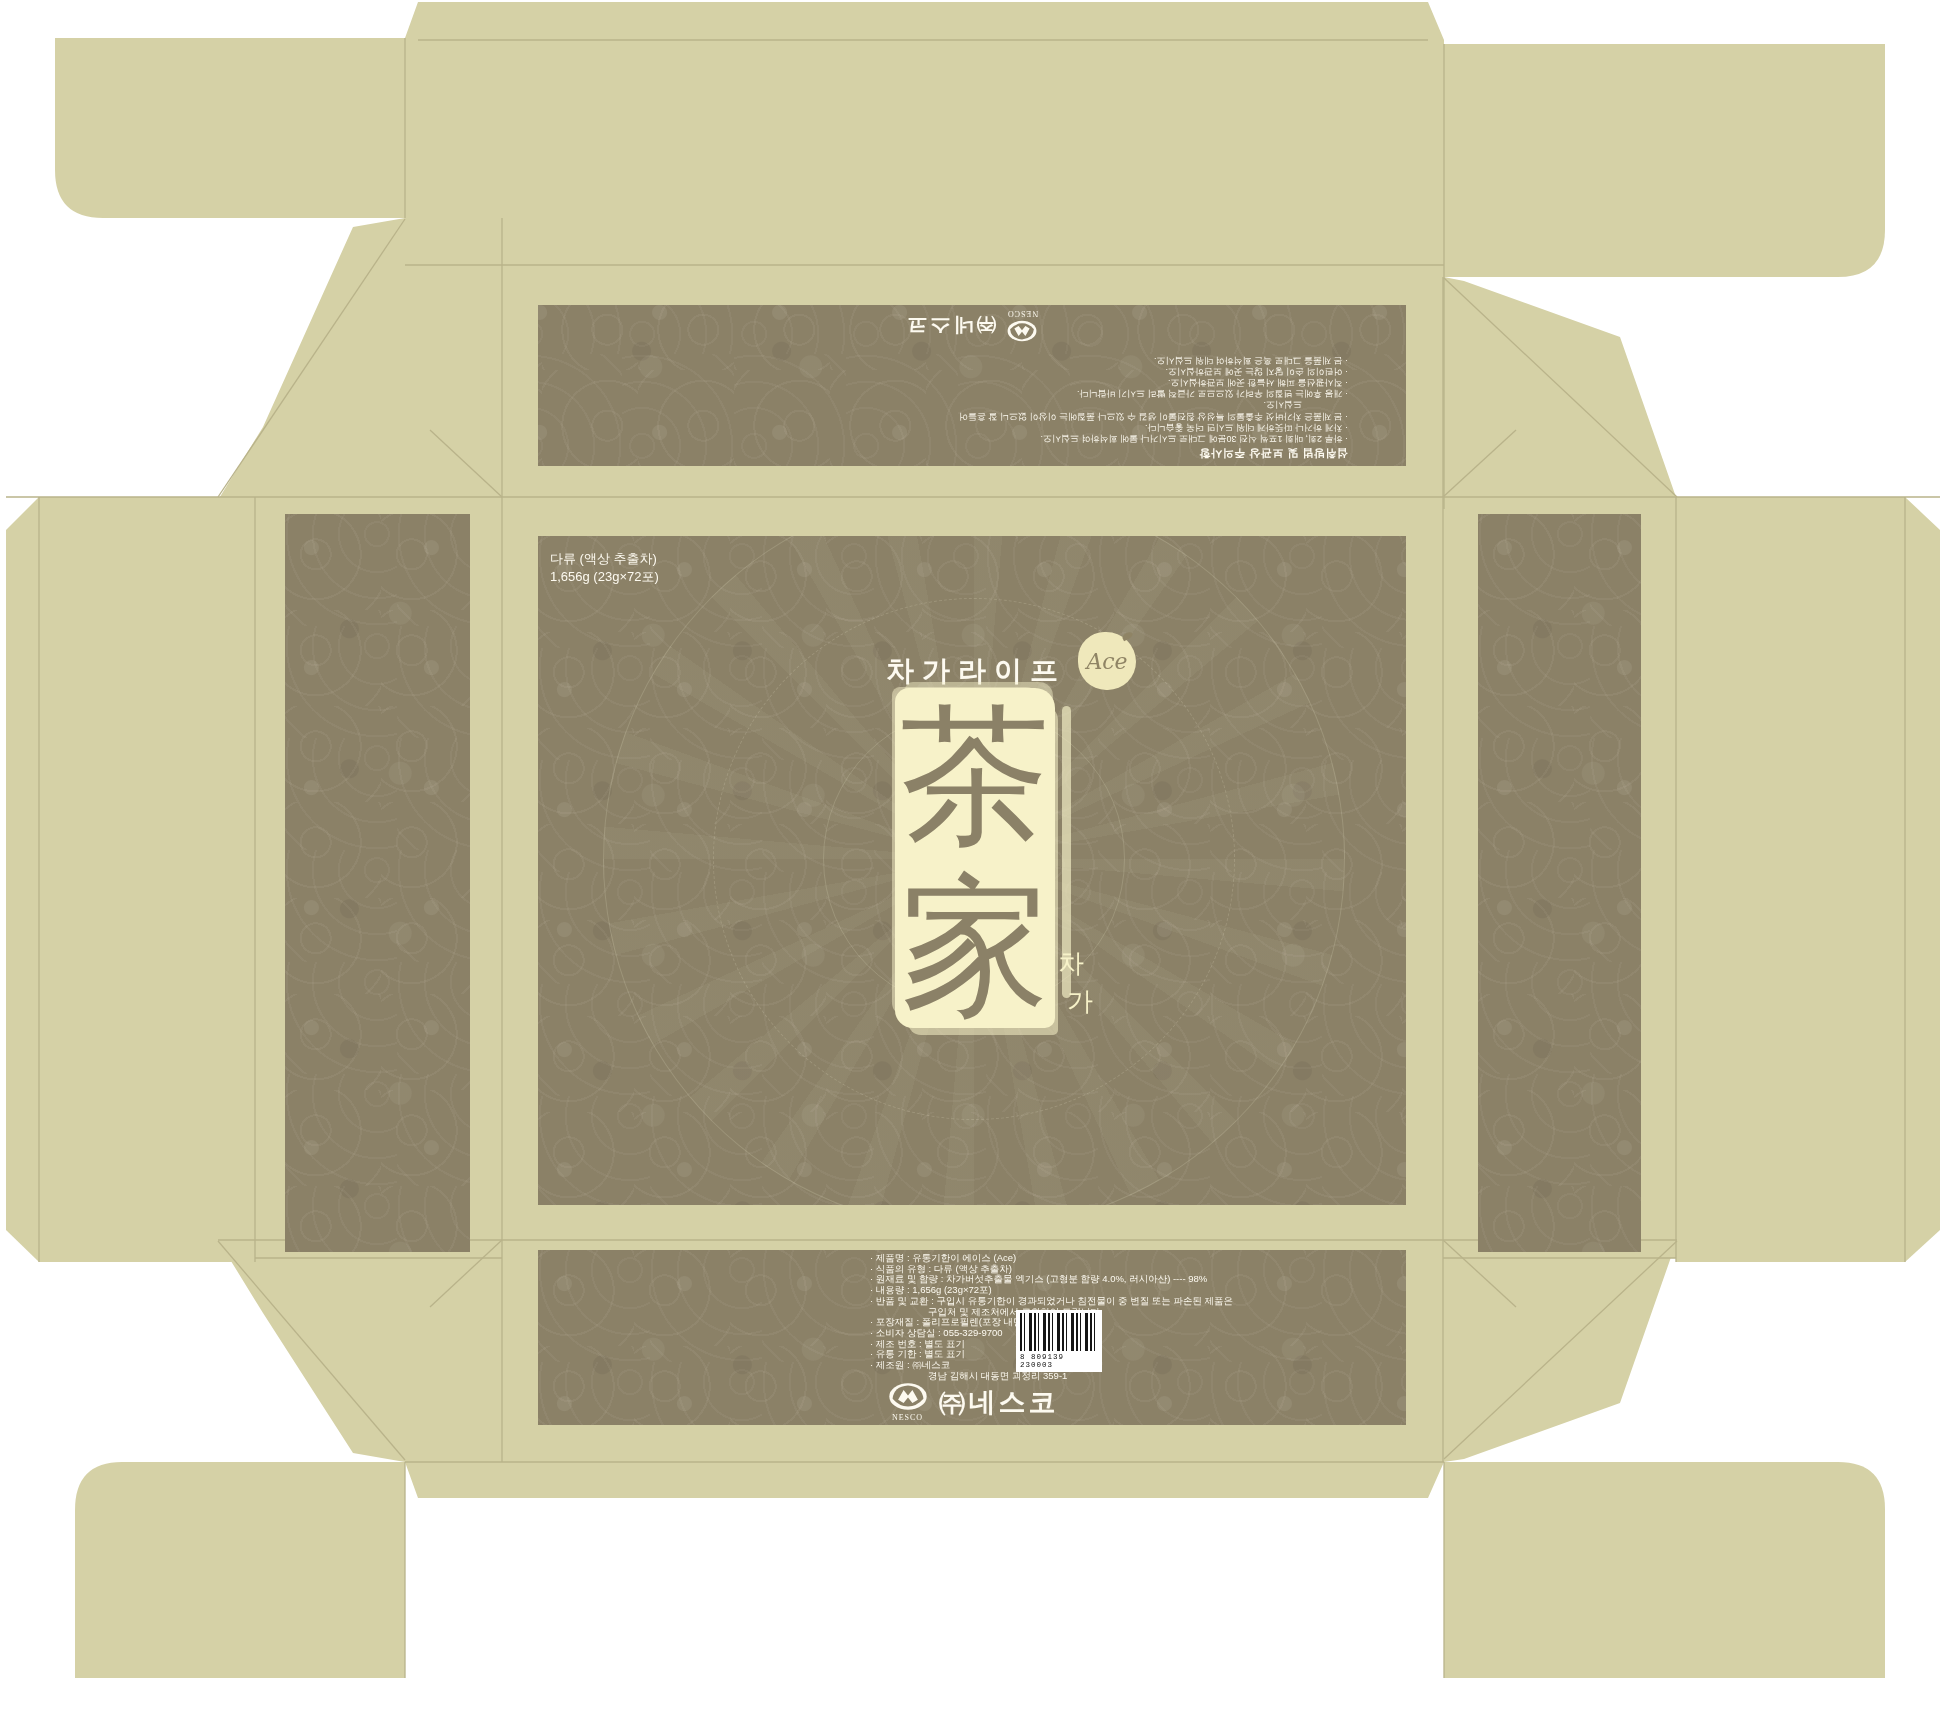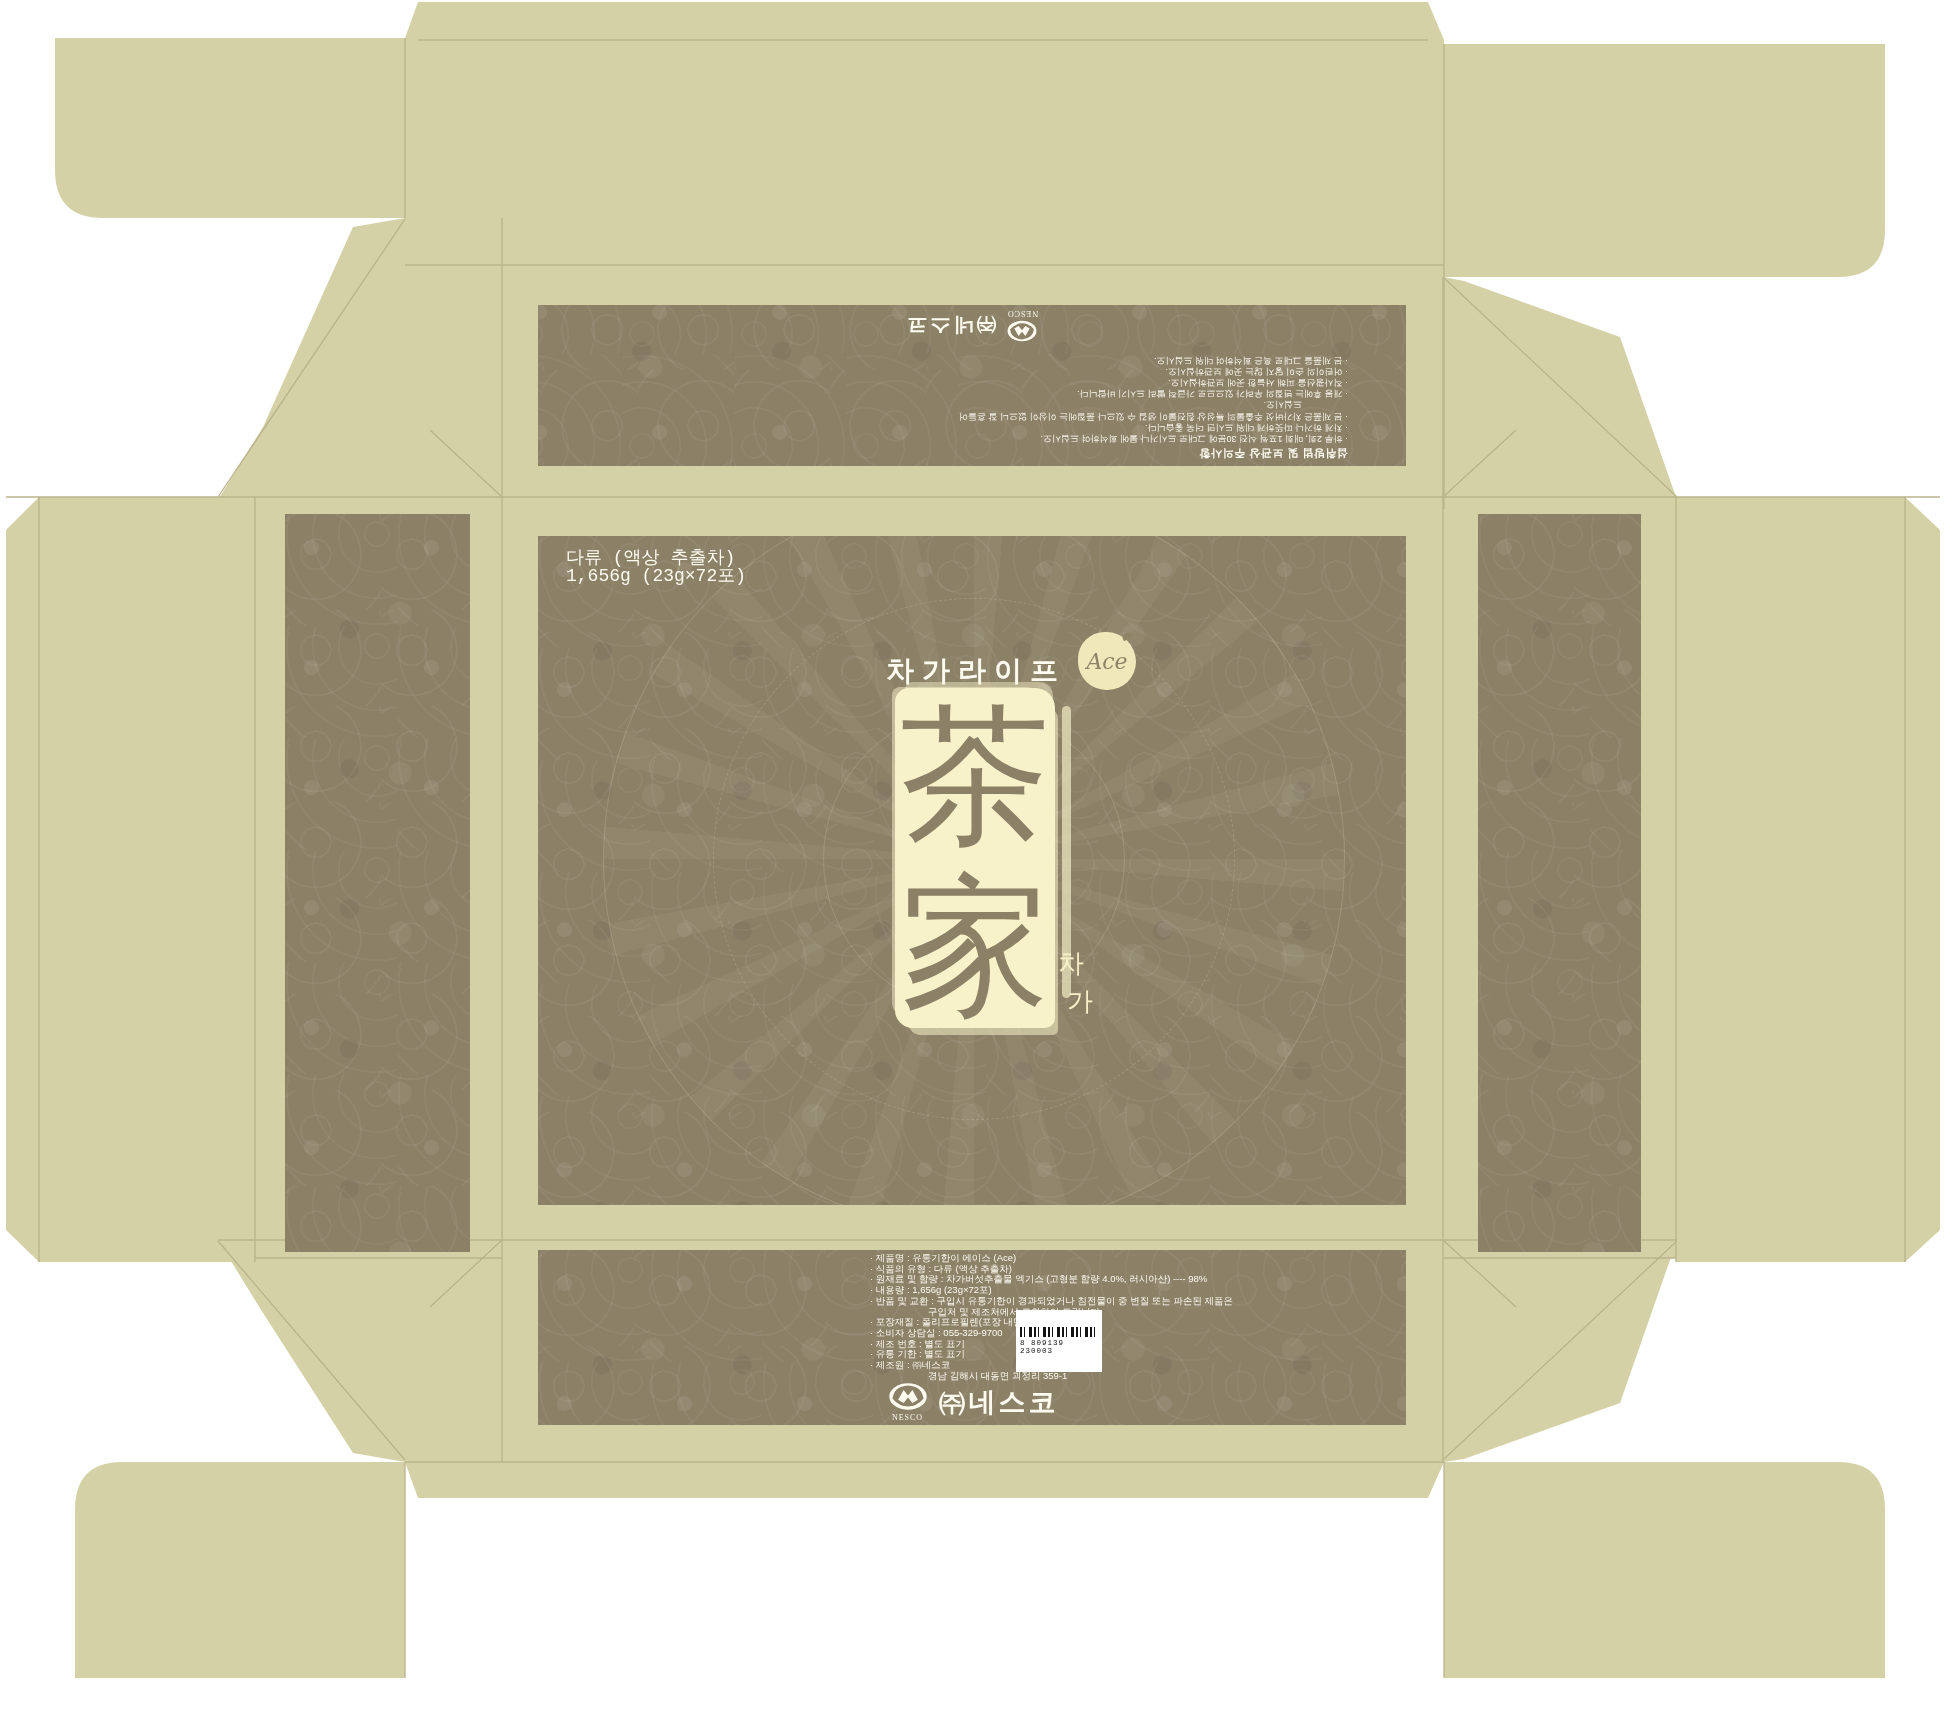--- a/index.html
+++ b/index.html
@@ -29,21 +29,21 @@
   .bp-line{font-size:9px;line-height:11.2px;white-space:nowrap;}
   .bp-line.indent{padding-left:46px;}
   .logo-row{position:absolute;left:0;bottom:4px;width:100%;display:flex;justify-content:center;align-items:center;gap:9px;}
   .logo-col{display:flex;flex-direction:column;align-items:center;}
   .nesco-cap{font-family:"Liberation Serif", serif;font-size:8px;letter-spacing:1px;margin-top:1px;}
   .company{font-weight:bold;letter-spacing:3px;}
   .backstrip .company{font-size:20px;}
 
   
   .mainpanel{left:538px;top:536px;width:868px;height:669px;}
-  .weightbox{position:absolute;left:28px;top:14px;font-size:18px;line-height:17.5px;font-family:Liberation Mono, monospace;}
+  .weightbox{position:absolute;left:12px;top:14px;font-size:13px;line-height:17.5px;}
   .mandala{position:absolute;border-radius:50%;border:1.5px solid rgba(250,246,220,.16);}
   .mandala.r1{left:65px;top:-48px;width:740px;height:740px;
      background:repeating-conic-gradient(rgba(250,246,220,.05) 0 5deg, transparent 5deg 15deg);}
   .mandala.r2{left:175px;top:62px;width:520px;height:520px;border-style:dashed;}
   .mandala.r3{left:285px;top:172px;width:300px;height:300px;}
   .brandrow{position:absolute;left:348px;top:96px;display:flex;align-items:flex-end;gap:12px;}
   .brand{font-size:28px;font-weight:bold;letter-spacing:8px;}
   .ace{position:relative;width:58px;height:58px;border-radius:47% 53% 50% 50%;background:#efe8bb;
        display:flex;align-items:center;justify-content:center;
        font-family:"DejaVu Serif", serif;font-style:italic;font-size:22px;color:#8f8465;}
@@ -66,21 +66,21 @@
   
   .stripL{left:285px;top:514px;width:185px;height:738px;}
   .stripR{left:1478px;top:514px;width:163px;height:738px;}
 
   
   .bottomstrip{left:538px;top:1250px;width:868px;height:175px;}
   .infoblock{position:absolute;left:332px;top:3px;}
   .info-line{font-size:9.5px;line-height:10.7px;white-space:nowrap;}
   .info-line.indent{padding-left:58px;}
   .barcode{position:absolute;left:478px;top:60px;width:86px;height:62px;background:#ffffff;
-       display:flex;flex-direction:column;align-items:center;padding:17px 4px;box-sizing:border-box;}
+       display:flex;flex-direction:column;align-items:center;padding:3px 4px;box-sizing:border-box;}
   .bars{width:100%;height:44px;
        background:repeating-linear-gradient(90deg,#151515 0 2px,transparent 2px 4px,#151515 4px 5px,
                   transparent 5px 9px,#151515 9px 12px,transparent 12px 14px);}
   .bc-digits{font-family:"Liberation Mono", monospace;font-size:7.5px;color:#111;letter-spacing:1px;margin-top:2px;}
   .bottomstrip .logo-row{bottom:3px;}
   .bottomstrip .company{font-size:27px;}
 </style>
 </head>
 <body>
 

